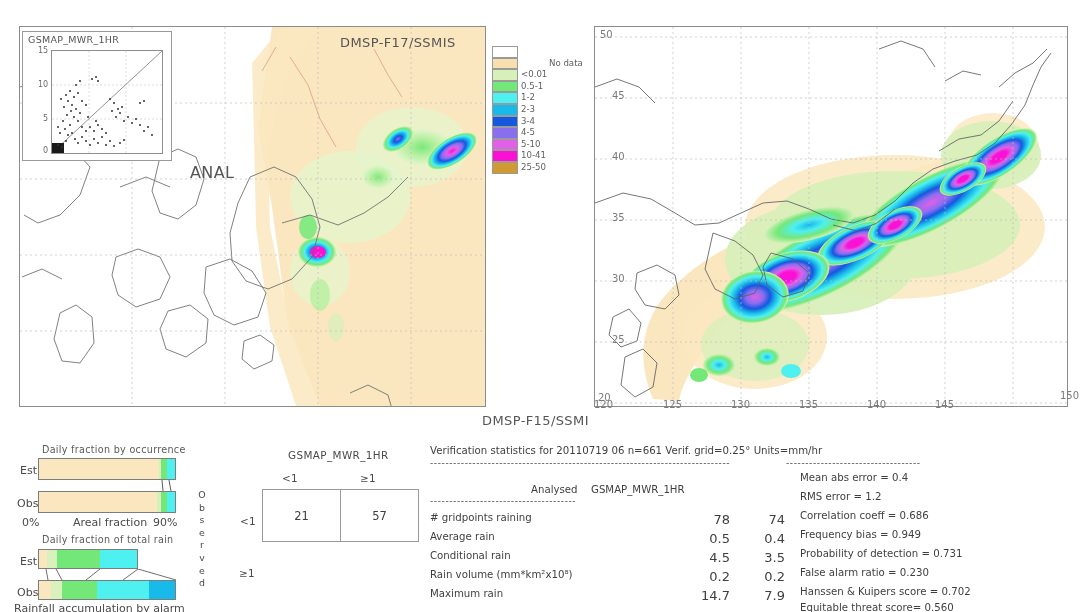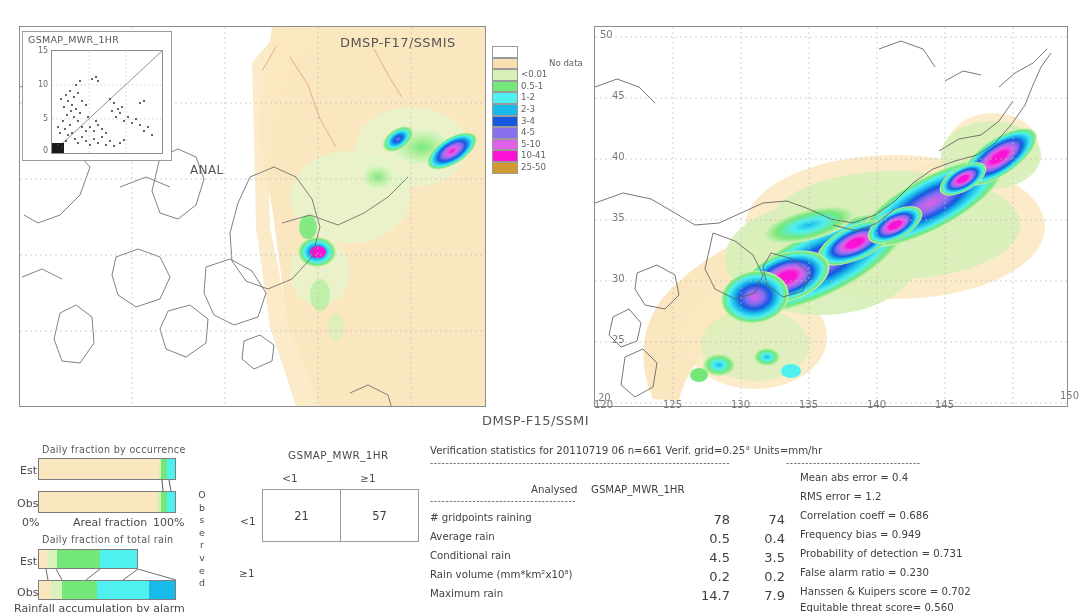--- a/index.html
+++ b/index.html
@@ -201,21 +201,21 @@
           <line x1="391" y1="0" x2="391" y2="379"></line>
           <line x1="0" y1="76" x2="465" y2="76"></line>
           <line x1="0" y1="152" x2="465" y2="152"></line>
           <line x1="0" y1="228" x2="465" y2="228"></line>
           <line x1="0" y1="304" x2="465" y2="304"></line>
         </g>
       </g>
     </svg>
 
     <div class="corner" style="left:320px; top:8px;">DMSP-F17/SSMIS</div>
-    <div class="corner" style="left:170px; top:136px; font-size:12px;">ANAL</div>
+    <div class="corner" style="left:170px; top:136px; font-size:16px;">ANAL</div>
   </div>
 
   <div class="corner" style="left:482px; top:413px;">DMSP-F15/SSMI</div>
 
   <div id="inset" style="left:22px; top:31px; width:150px; height:130px;">
     <div class="itl">GSMAP_MWR_1HR</div>
     <div class="ibox" style="left:28px; top:18px; width:112px; height:104px;">
       <svg width="110" height="102" viewBox="0 0 110 102">
         <g stroke="#c8c8c8" stroke-width="0.6" stroke-dasharray="2,2">
           <line x1="0" y1="34" x2="110" y2="34"></line>
@@ -493,21 +493,21 @@
   </div>
 
   <svg style="position:absolute; left:38px; top:480px; width:138px; height:11px;">
     <line x1="159" y1="0" x2="160" y2="11" stroke="#4a4a4a" stroke-width="0.9"></line>
     <line x1="124" y1="0" x2="125" y2="11" stroke="#4a4a4a" stroke-width="0.9"></line>
     <line x1="131" y1="0" x2="133" y2="11" stroke="#4a4a4a" stroke-width="0.9"></line>
   </svg>
 
   <div class="bc-lab" style="left:22px; top:516px;">0%</div>
   <div class="bc-lab" style="left:73px; top:516px;">Areal fraction</div>
-  <div class="bc-lab" style="left:153px; top:516px;">100%</div>
+  <div class="bc-lab" style="left:153px; top:516px;">90%</div>
 
   <div class="bc-title" style="left:42px; top:534px;">Daily fraction of total rain</div>
 
   <div class="bc-lab" style="left:20px; top:555px;">Est</div>
   <div class="bar" style="left:38px; top:549px; width:100px; height:20px;">
     <div class="seg" style="width:8%; background:#fbe7bf;"></div>
     <div class="seg" style="width:10%; background:#d9f2bd;"></div>
     <div class="seg" style="width:44%; background:#73e878;"></div>
     <div class="seg" style="width:38%; background:#4ff0f0;"></div>
   </div>

